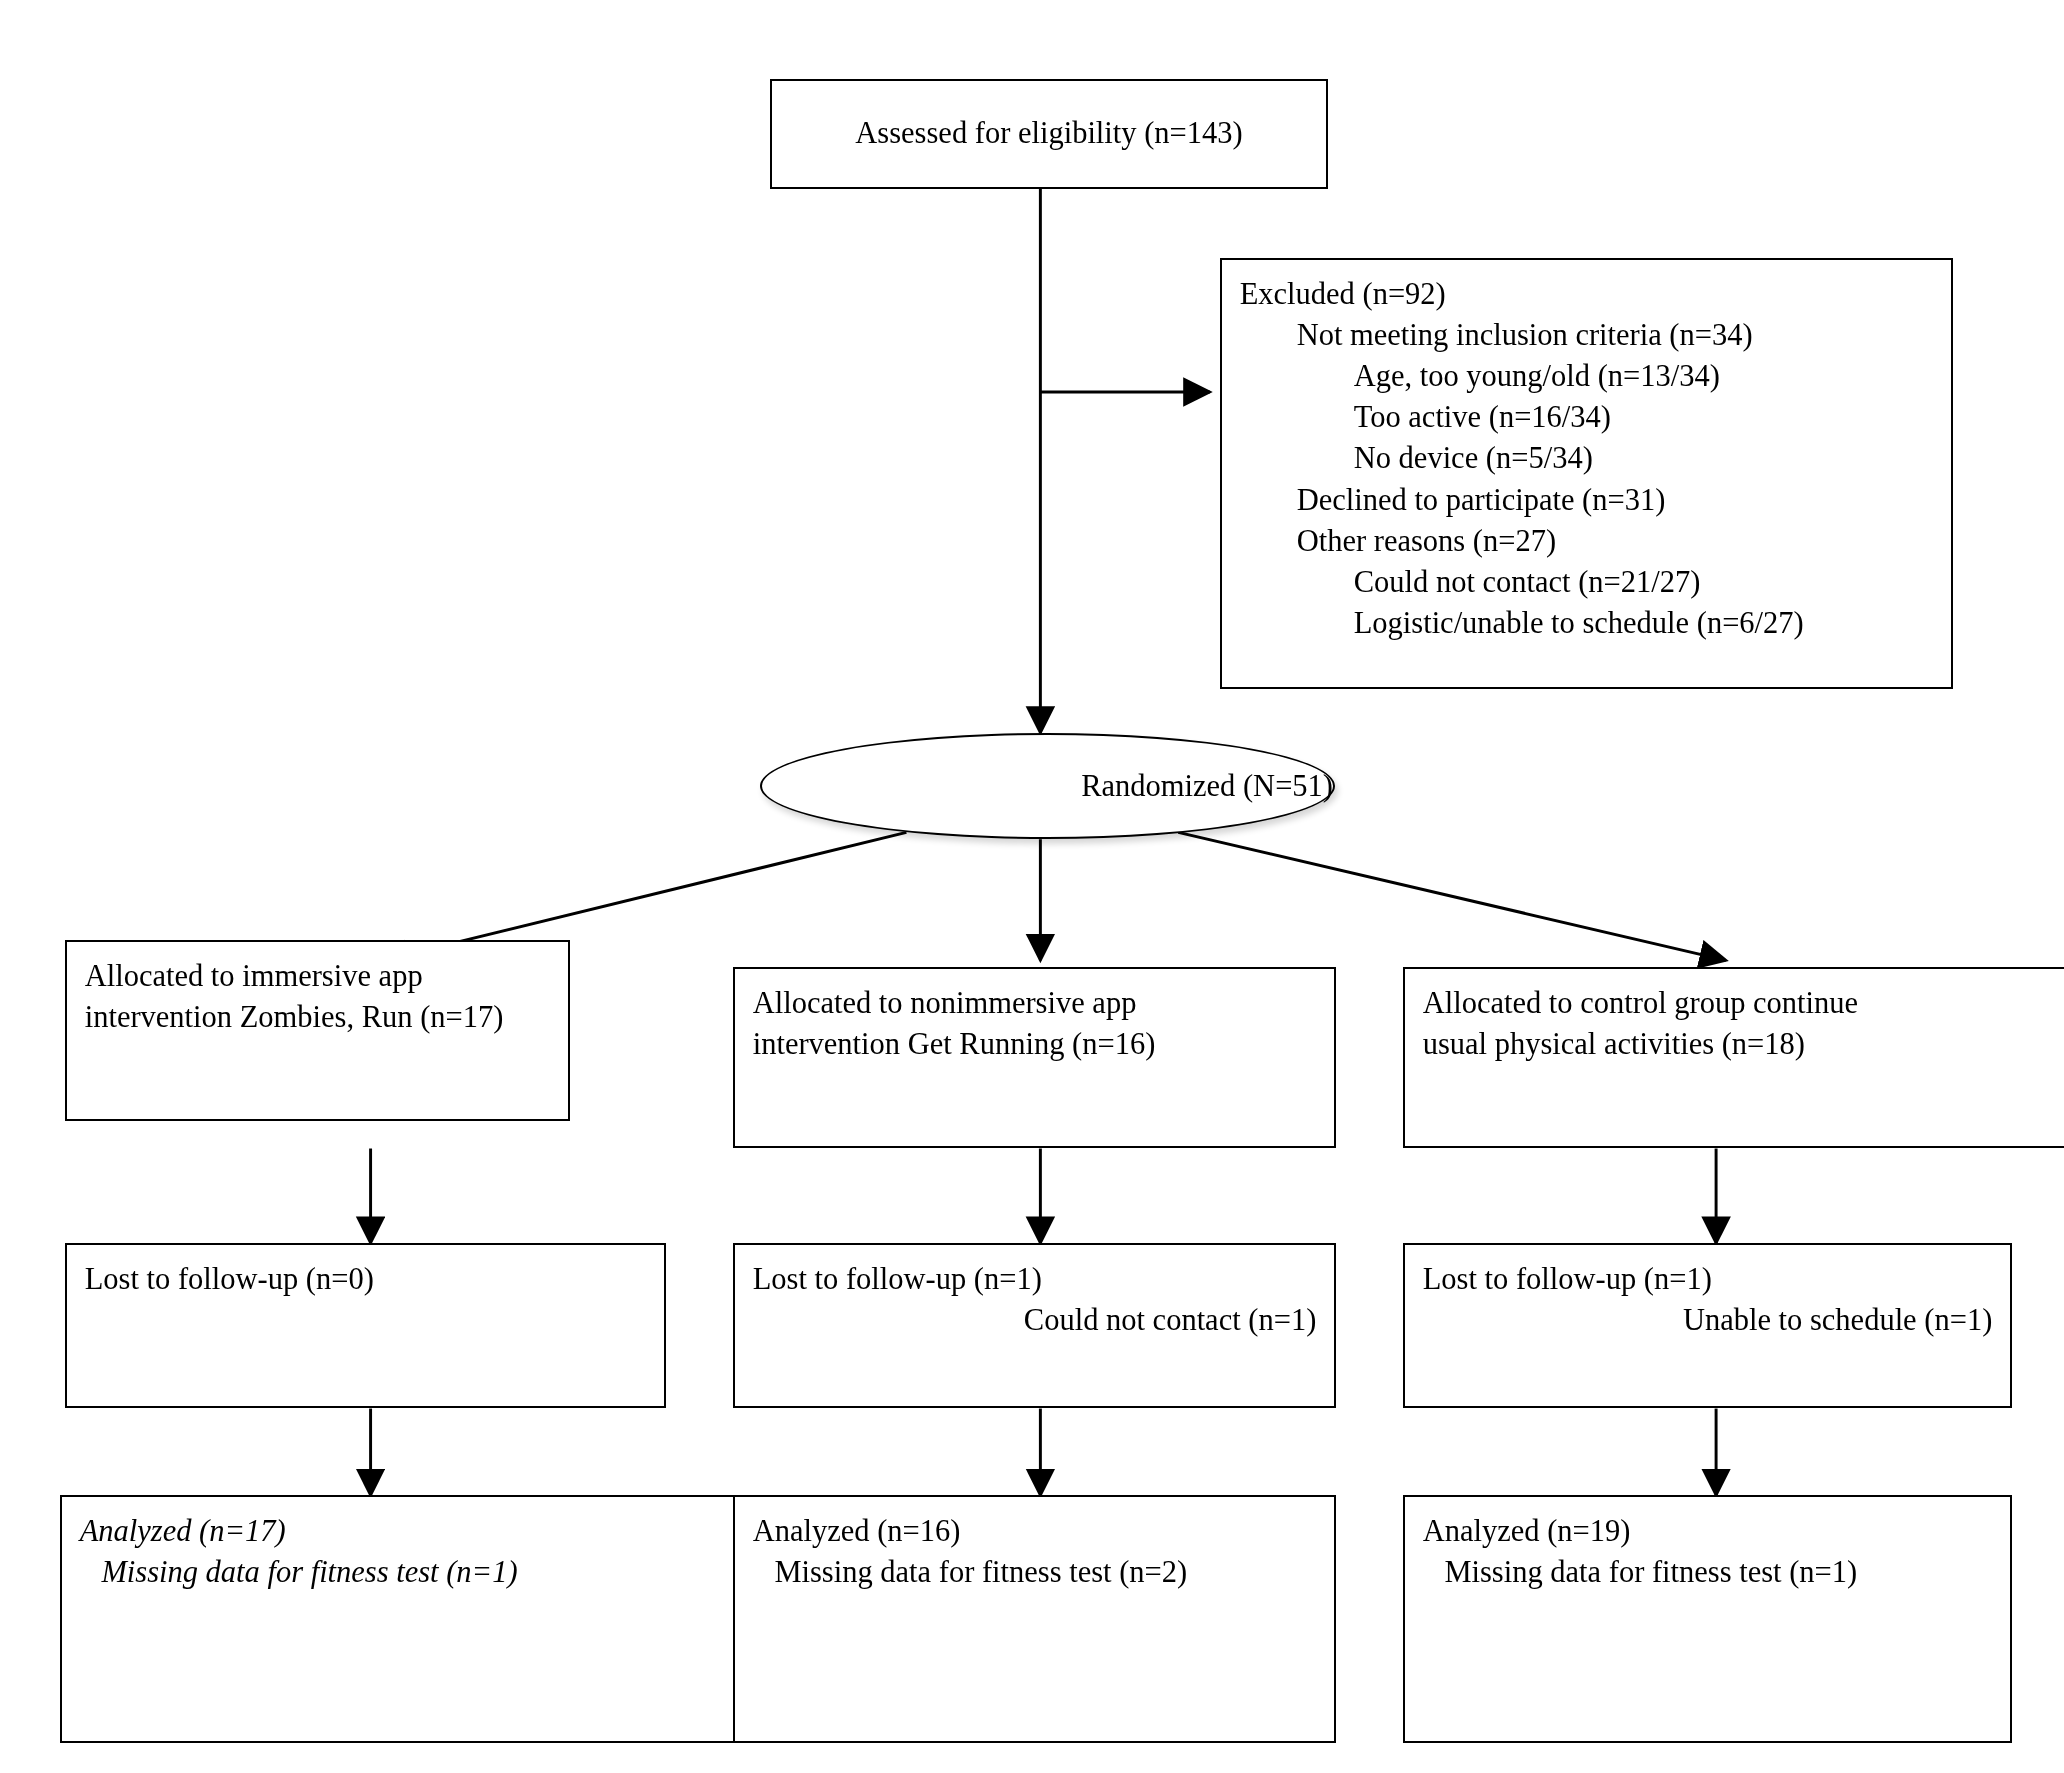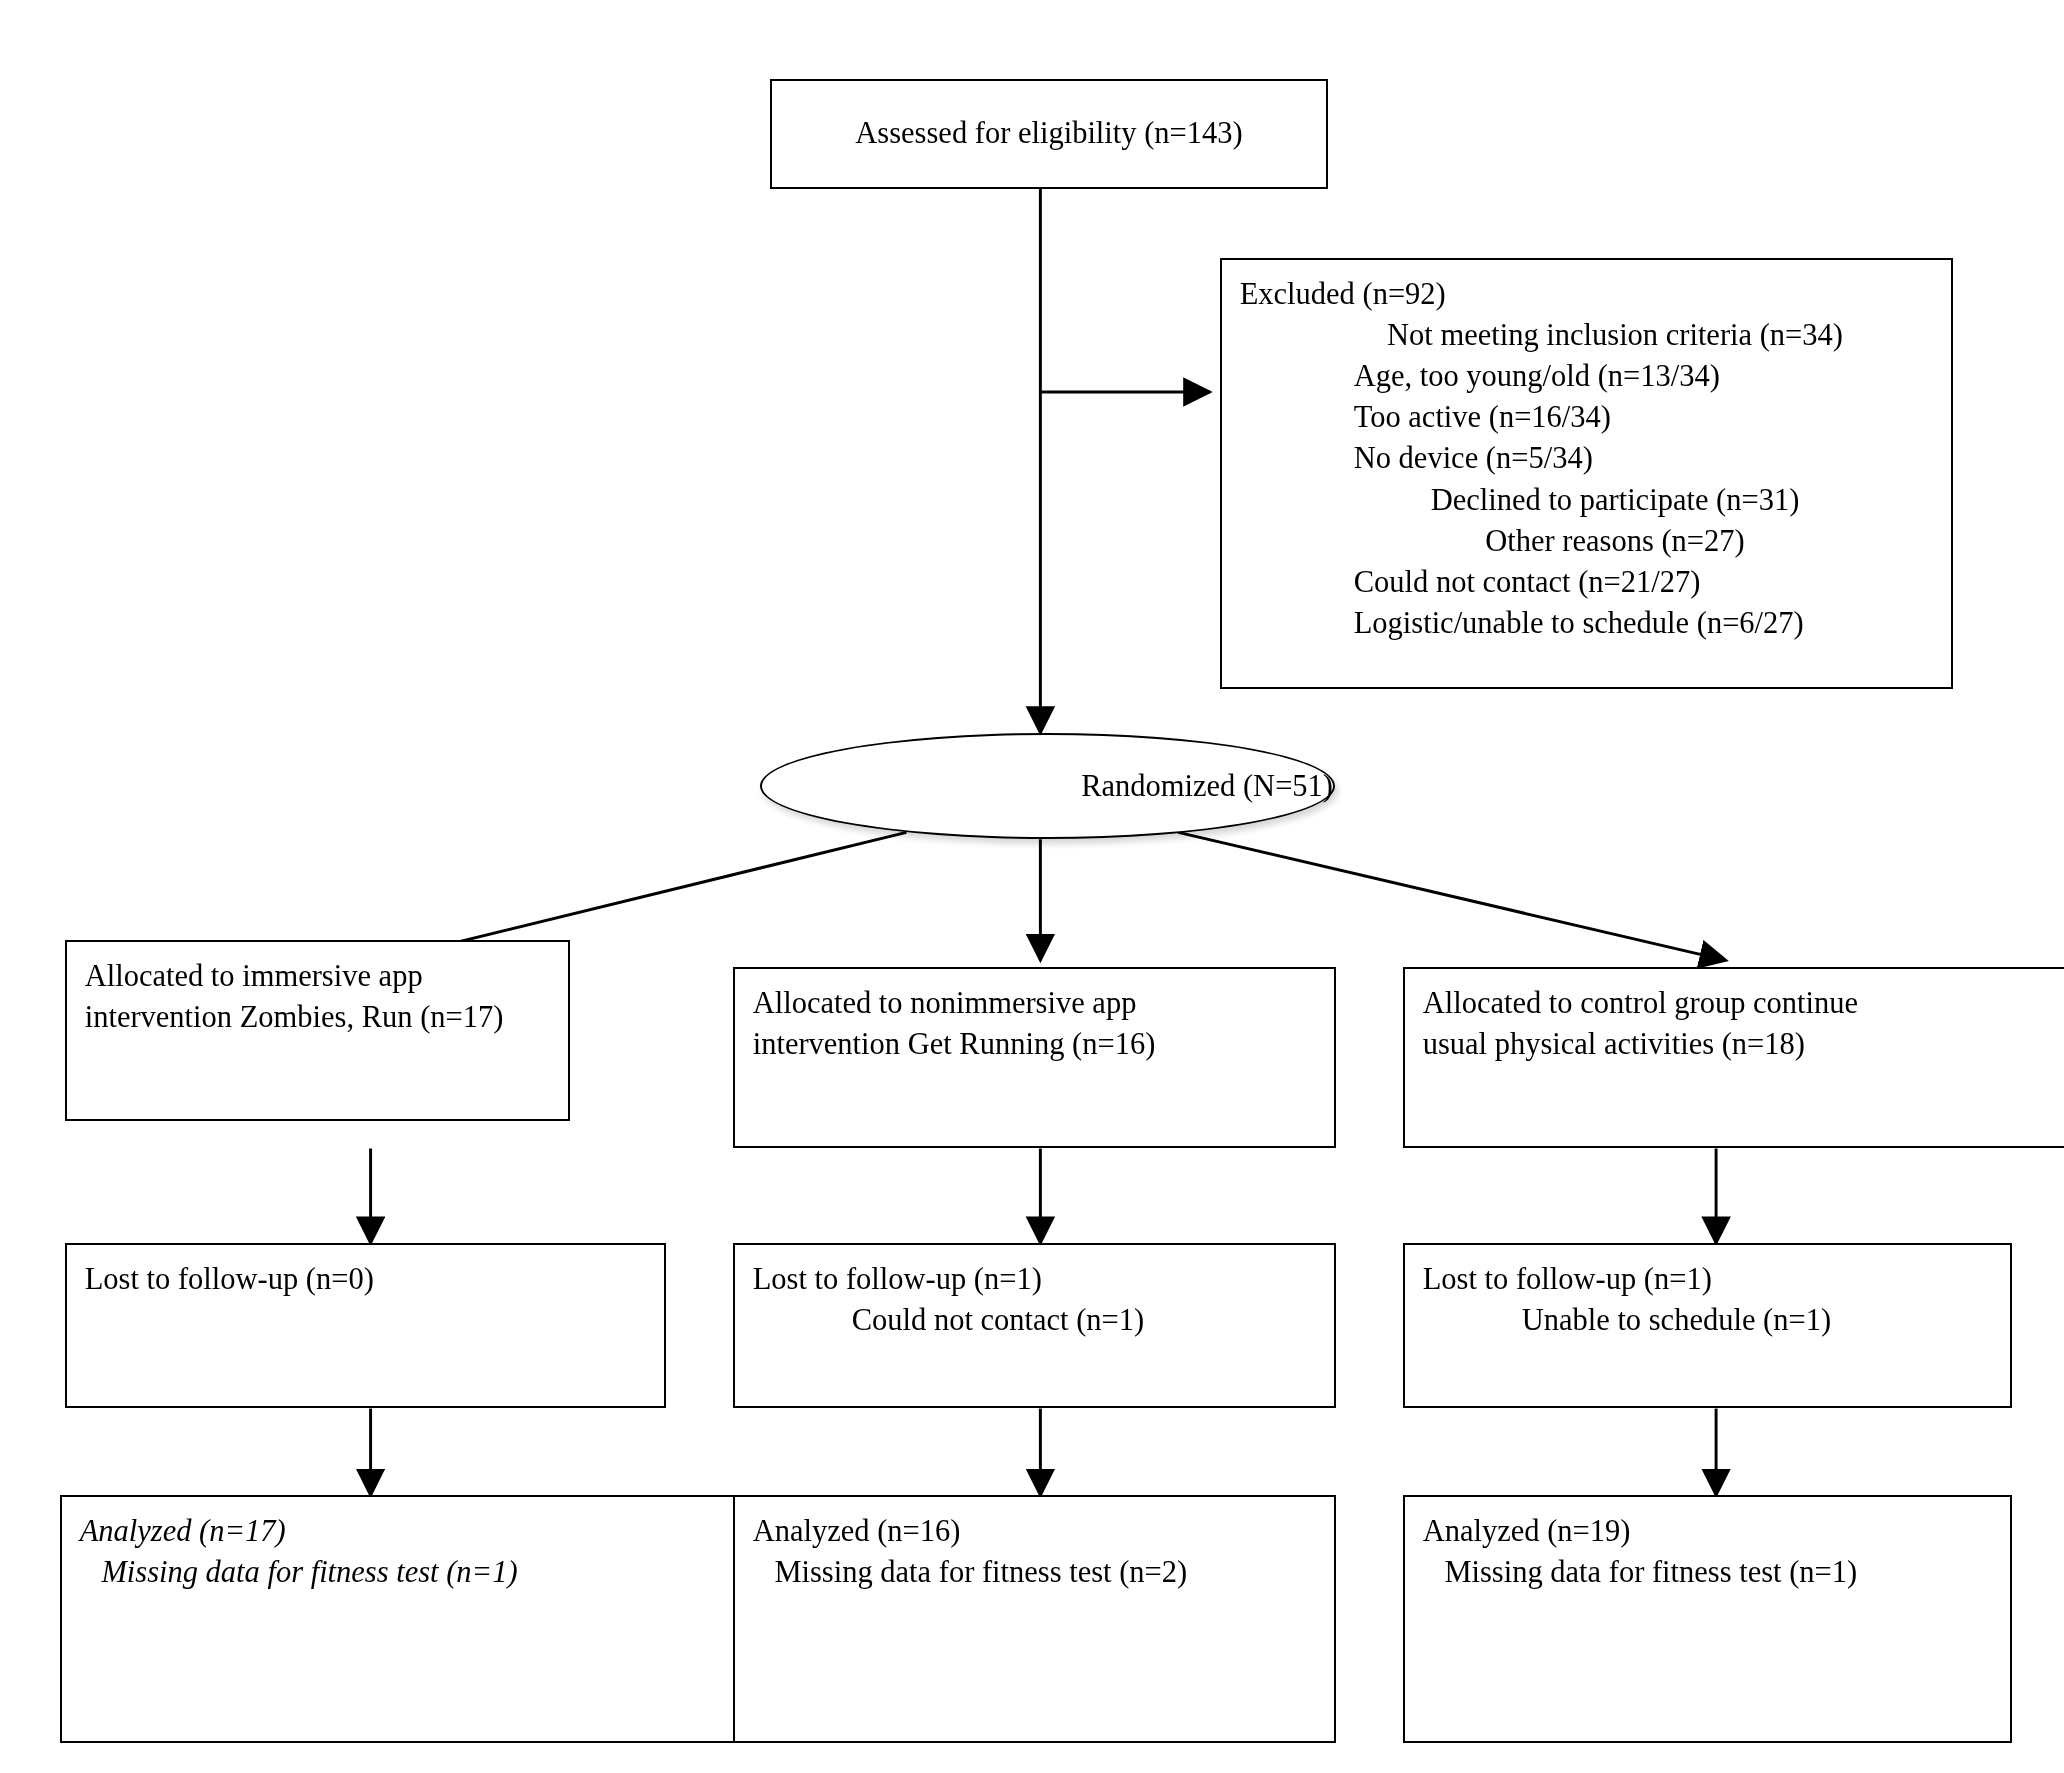--- a/index.html
+++ b/index.html
@@ -41,24 +41,24 @@
     box-sizing: border-box;
     border: 2px solid #000000;
     border-radius: 50%;
     background: #ffffff;
     font-size: 30.5px;
     display: flex;
     align-items: center;
     justify-content: flex-end;
     box-shadow: 3px 4.9px 6.9px rgba(0,0,0,0.16);
   }
-  .ind1 { padding-left: 57px; text-align: center; }
+  .ind1 { padding-left: 57px; }
   .ind2 { padding-left: 114px; }
   .ind-small { padding-left: 21.7px; }
-  .ind-mid { padding-left: 99px; }
+  .ind-mid { padding-left: 99px; text-align: right; }
   svg.edges {
     position: absolute;
     left: 0;
     top: 0;
     width: 2065px;
     height: 1773px;
     pointer-events: none;
   }
 </style>
 </head>

